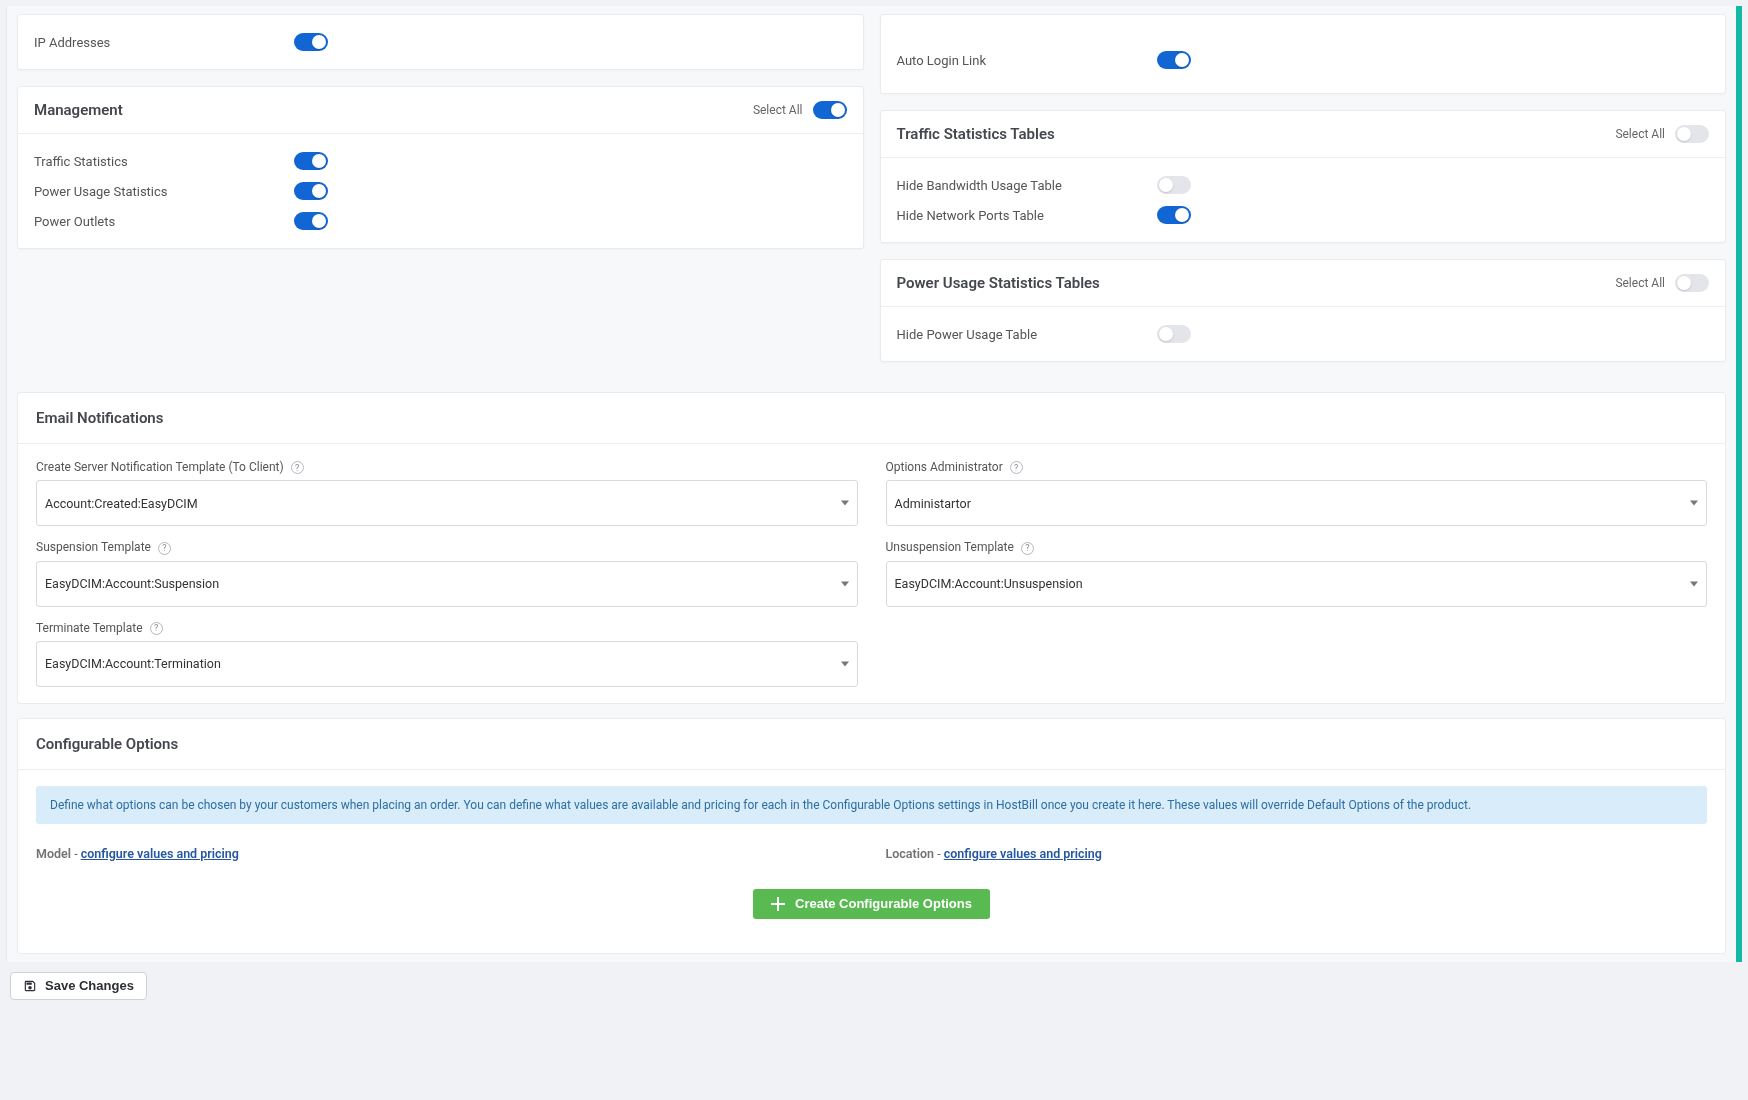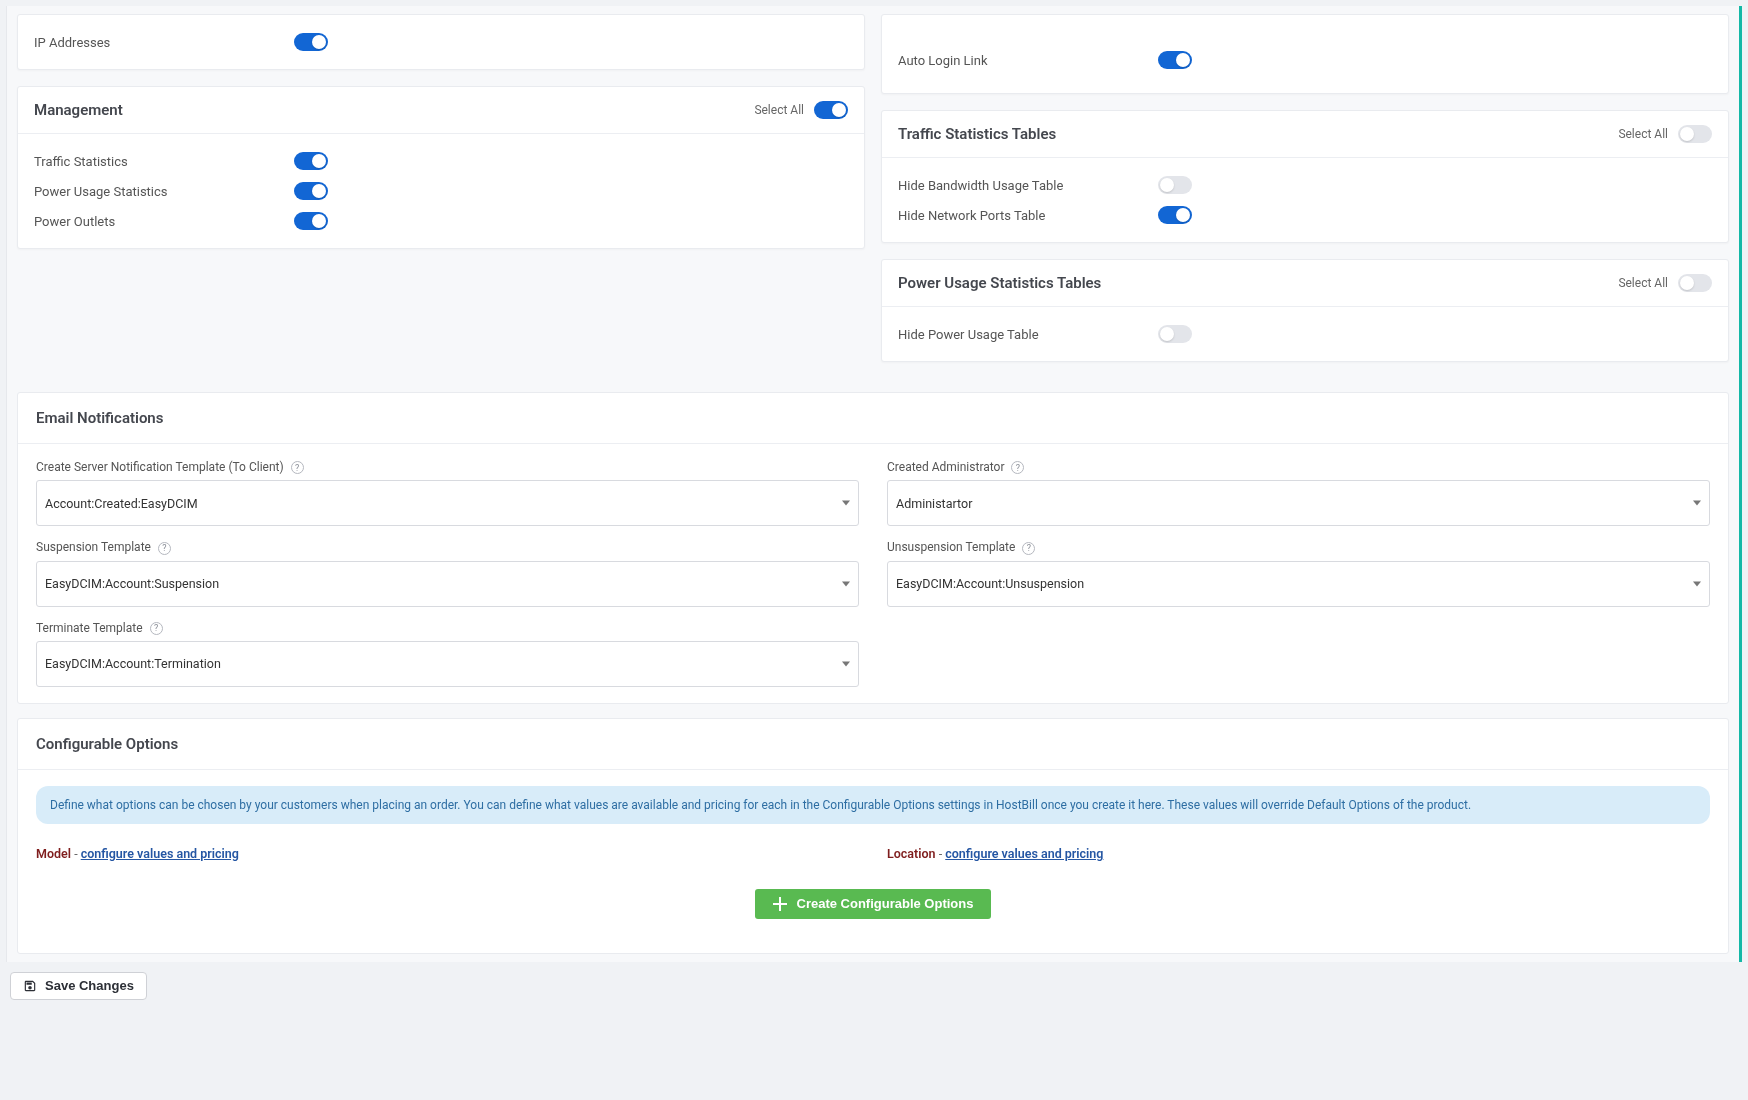--- a/index.html
+++ b/index.html
@@ -7,21 +7,21 @@
     font-family: -apple-system, BlinkMacSystemFont, "Segoe UI", Roboto, Arial, sans-serif;
     background: #f0f2f5;
     font-size: 13px;
     color: #333;
     padding: 6px;
   }
   .outer-wrap {
     background: #f7f8fa;
     padding: 8px 10px 8px 10px;
     border-left: 1px solid #e6e8ec;
-    border-right: 3px solid #14b8a6;
+    border-right: 6px solid #14b8a6;
   }
   .cols {
     display: flex;
     gap: 16px;
   }
   .col { flex: 1; }
   .card {
     background: #fff;
     border: 1px solid #e9ebef;
     border-radius: 3px;
@@ -153,35 +153,35 @@
     height: 0;
     border-left: 4px solid transparent;
     border-right: 4px solid transparent;
     border-top: 5px solid #777;
   }
 
   .info-banner {
     background: #d8ecf9;
     color: #2e6ea3;
     padding: 12px 14px;
-    border-radius: 12px;
+    border-radius: 3px;
     font-size: 12px;
     margin-bottom: 14px;
   }
 
   .opt-grid {
     display: grid;
     grid-template-columns: 1fr 1fr;
     gap: 4px 28px;
   }
   .opt-row {
     padding: 8px 0 14px;
     font-size: 12.5px;
   }
-  .opt-row .k { font-weight: 600; color: #7f1d1d; }
+  .opt-row .k { font-weight: 600; color: #737373; }
   .opt-row .dash { color: #666; }
   .opt-row .link { color: #2556a3; font-weight: 600; }
 
   .center-btn-row { text-align: center; padding: 14px 0 18px; }
   .btn-green {
     display: inline-flex;
     align-items: center;
     gap: 10px;
     background: #59ba51;
     color: #fff;
@@ -337,21 +337,21 @@
             <span class="help-icon">?</span>
           </label>
           <div class="select">
             <span>Account:Created:EasyDCIM</span>
             <span class="caret"></span>
           </div>
         </div>
 
         <div class="form-field">
           <label>
-            <span>Created Administrator</span>
+            <span>Options Administrator</span>
             <span class="help-icon">?</span>
           </label>
           <div class="select">
             <span>Administartor</span>
             <span class="caret"></span>
           </div>
         </div>
 
         <div class="form-field">
           <label>

